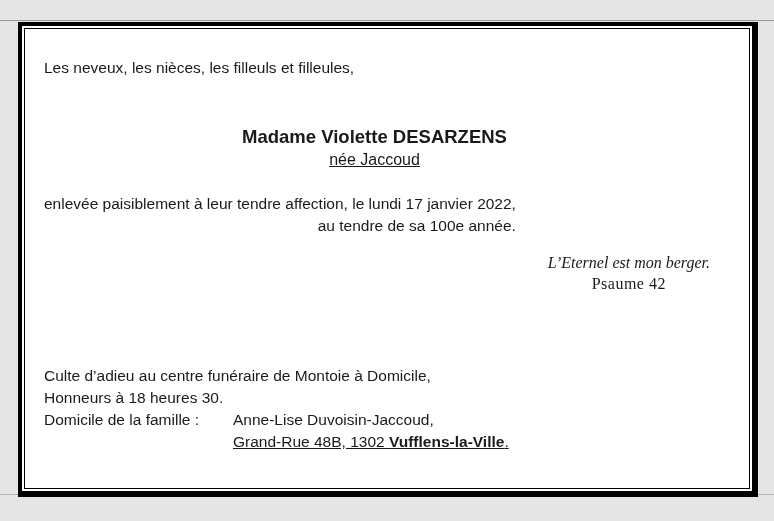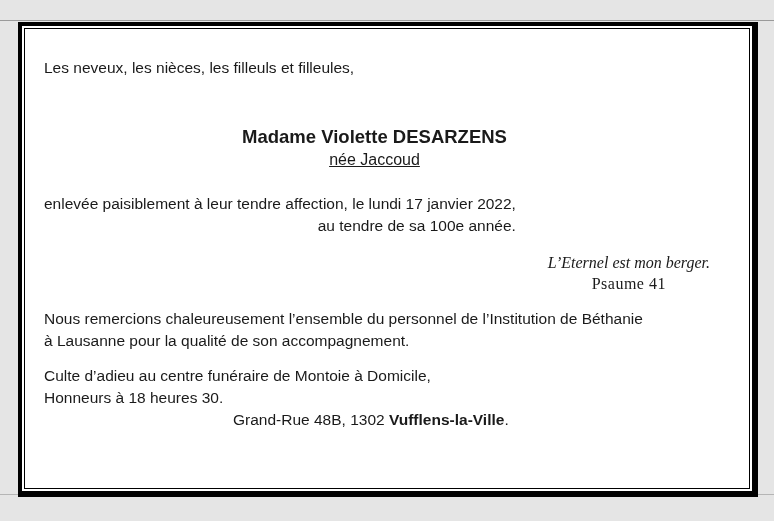--- a/index.html
+++ b/index.html
@@ -47,21 +47,21 @@
     right: 64px; top: 252px; text-align: center;
     font-family: "Liberation Serif", serif;
     font-size: 16px; line-height: 21px;
     white-space: nowrap;
   }
   .quote-text   { font-style: italic; }
   .quote-source { font-style: normal; letter-spacing: 0.5px; }
   .block-thanks   { left: 44px; top: 308px; }
   .block-ceremony { left: 44px; top: 365px; }
   .fam-label { display: inline-block; width: 189px; }
-  .indent-address { margin-left: 189px; }
+  .indent-address { margin-left: 189px; text-decoration: underline; }
   .bold { font-weight: bold; }
 </style>
 </head>
 <body>
 
 <div class="sheet">
 
   <div class="scan-edge top"></div>
   <div class="scan-edge bottom"></div>
 
@@ -80,28 +80,25 @@
       <div class="maiden-name">née Jaccoud</div>
     </div>
 
     <div class="block block-death">
       <div class="line">enlevée paisiblement à leur tendre affection, le lundi 17 janvier 2022,</div>
       <div class="line">au tendre de sa 100e année.</div>
     </div>
 
     <div class="block block-quote">
       <div class="quote-text">L’Eternel est mon berger.</div>
-      <div class="quote-source">Psaume 41</div>
+      <div class="quote-source">Psaume 42</div>
     </div>
 
-    <div class="block block-thanks">
-      <div class="line">Nous remercions chaleureusement l’ensemble du personnel de l’Institution de Béthanie</div>
-      <div class="line">à Lausanne pour la qualité de son accompagnement.</div>
-    </div>
 
     <div class="block block-ceremony">
       <div class="line">Culte d’adieu au centre funéraire de Montoie à Domicile,</div>
       <div class="line">Honneurs à 18 heures 30.</div>
+      <div class="line"><span class="fam-label">Domicile de la famille :</span><span>Anne-Lise Duvoisin-Jaccoud,</span></div>
       <div class="line indent-address"><span>Grand-Rue 48B, 1302 </span><span class="bold">Vufflens-la-Ville</span><span>.</span></div>
     </div>
 
   </div>
 </div>
 
 </body></html>

